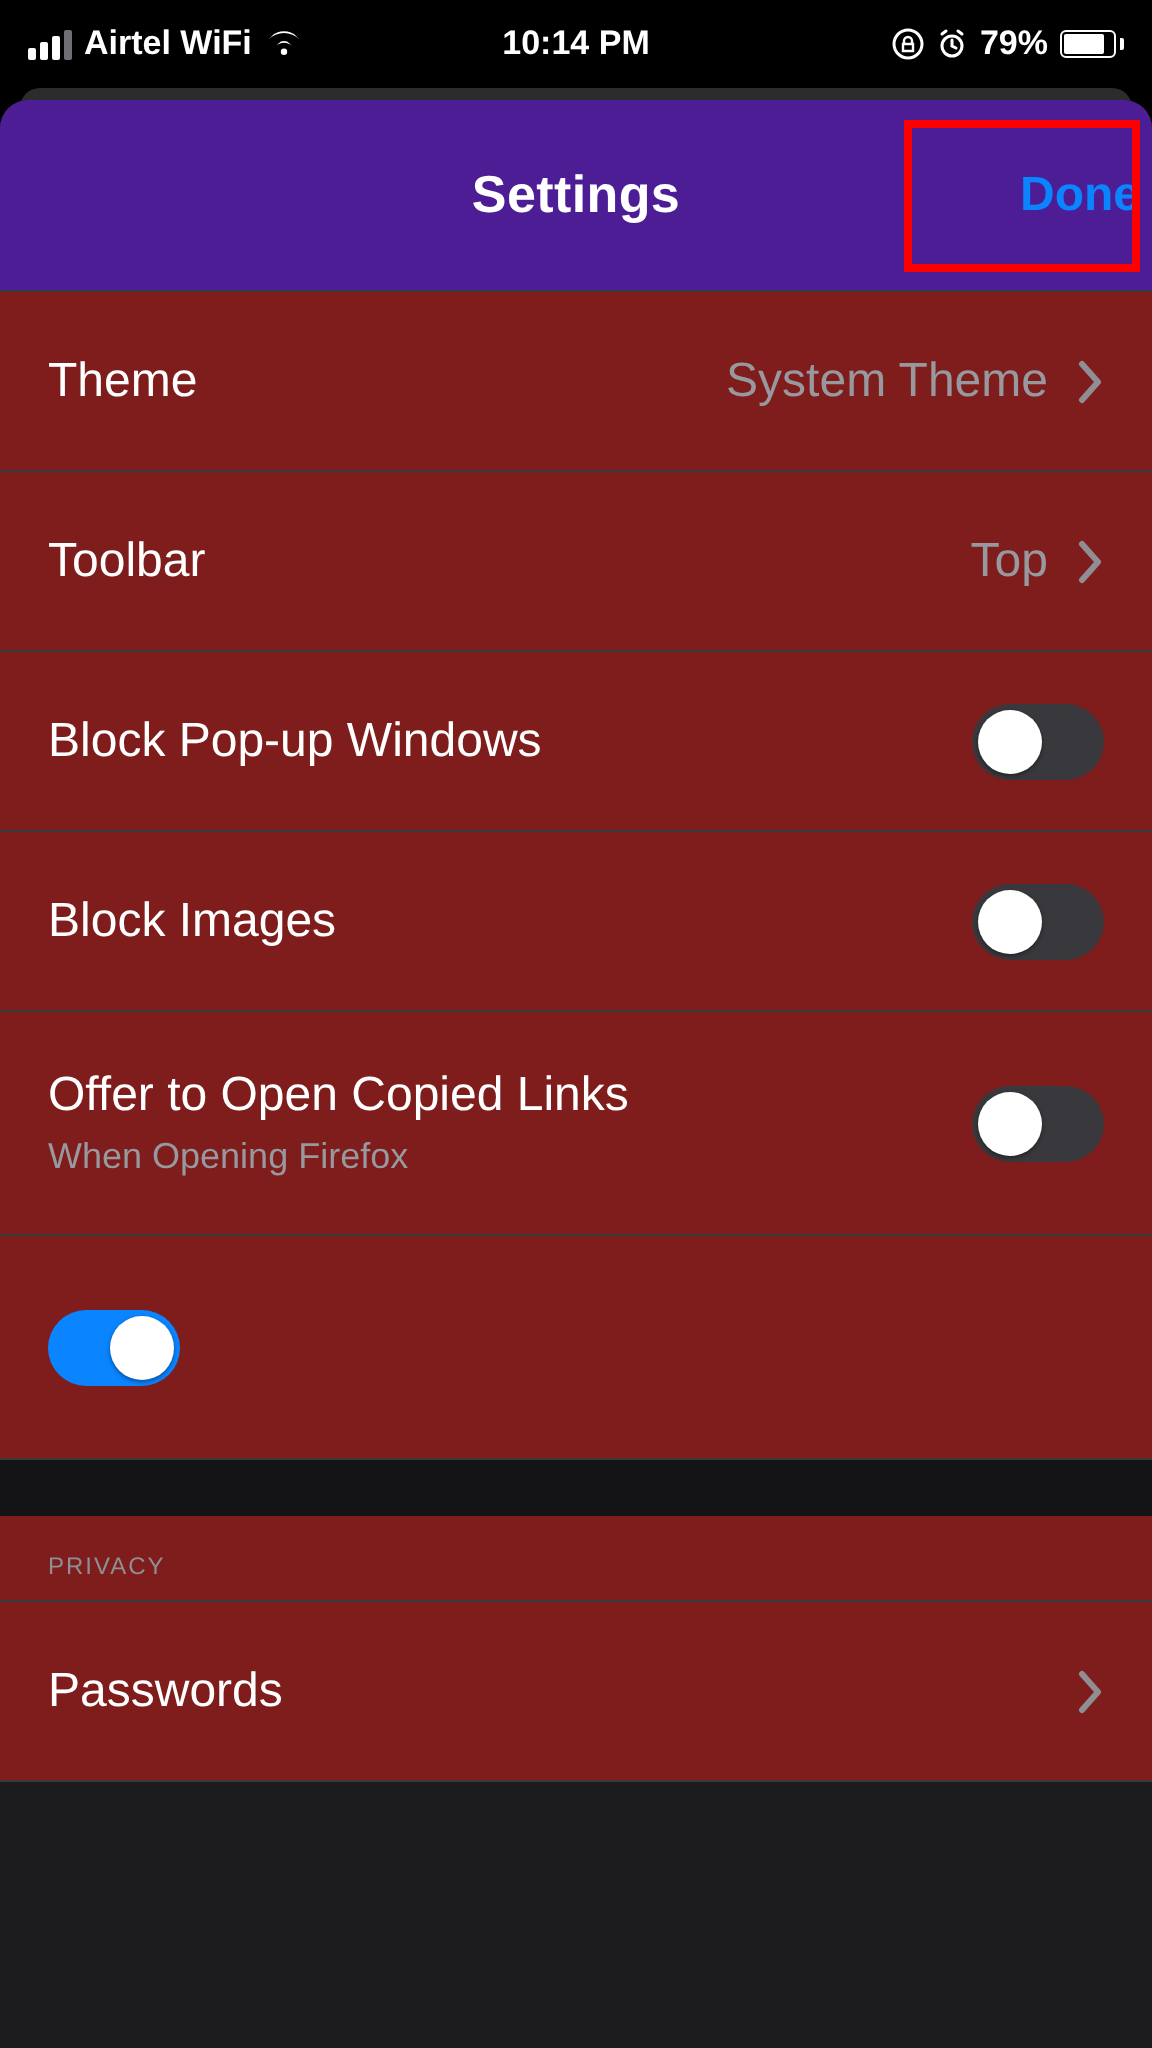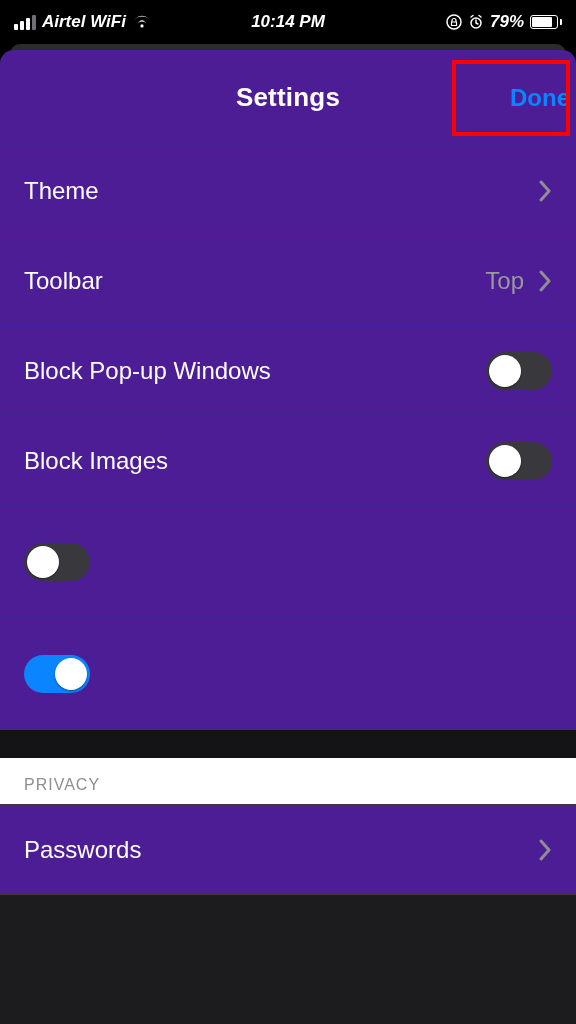--- a/index.html
+++ b/index.html
@@ -1,19 +1,19 @@
 <!DOCTYPE html>
 <html><head>
 <meta charset="utf-8">
 <style>
   * { margin: 0; padding: 0; box-sizing: border-box; -webkit-font-smoothing: antialiased; }
   html, body { width: 576px; height: 1024px; background: #000; font-family: -apple-system, "SF Pro Text", "Helvetica Neue", Arial, sans-serif; color: #fff; overflow: hidden; }
 
   
-  .status-bar { height: 44px; display: flex; align-items: center; justify-content: space-between; padding: 0 14px; font-size: 17px; font-weight: 600; background: #000; font-style: italic; }
+  .status-bar { height: 44px; display: flex; align-items: center; justify-content: space-between; padding: 0 14px; font-size: 17px; font-weight: 600; background: #000; }
   .status-left, .status-right { display: flex; align-items: center; gap: 6px; }
   .status-center { position: absolute; left: 50%; transform: translateX(-50%); }
   .signal-bars { display: flex; align-items: flex-end; gap: 2px; }
   .signal-bars span { width: 4px; background: #fff; display: block; border-radius: 1px; }
   .signal-bars span:nth-child(1){height:6px;}
   .signal-bars span:nth-child(2){height:9px;}
   .signal-bars span:nth-child(3){height:12px;}
   .signal-bars span:nth-child(4){height:15px; background:#6e6e73;}
   .battery { display:flex; align-items:center; gap:2px;}
   .battery-body { width:28px; height:14px; border:1.5px solid #fff; border-radius:3px; position:relative; }
@@ -24,35 +24,35 @@
   .sheet { position:absolute; top:50px; left:0; right:0; bottom:0; background:#1c1c1e; border-top-left-radius:14px; border-top-right-radius:14px; overflow:hidden; }
   .sheet::before { content:""; position:absolute; top:-12px; left:8px; right:8px; height:24px; background:#3a3a3c; border-radius:12px 12px 0 0; z-index:-1; }
   .backdrop-card { position:absolute; top:44px; left:10px; right:10px; height:16px; background:#2c2c2e; border-radius:10px 10px 0 0; }
 
   .nav-header { height:96px; display:flex; align-items:center; justify-content:center; position:relative; border-bottom:0.5px solid #3a3a3c; background:#4c1d95; }
   .nav-title { font-size:26px; font-weight:700; letter-spacing:0.2px; }
   .nav-done { position:absolute; right:6px; top:50%; transform:translateY(-50%); font-size:24px; font-weight:600; color:#0a84ff; }
   .done-highlight { position:absolute; right:6px; top:10px; width:118px; height:76px; border:4px solid #ff0000; pointer-events:none; }
 
   .list { }
-  .row { display:flex; align-items:center; min-height:90px; padding:0 24px; border-bottom:0.5px solid #3a3a3c; background:#4c1d95; }
+  .row { display:flex; align-items:center; min-height:90px; padding:0 24px; border-bottom:0.5px solid #3a3a3c; background:#7f1d1d; }
   .row.tall { min-height:112px; padding-top:14px; padding-bottom:14px; }
   .row-texts { flex:1; display:flex; flex-direction:column; gap:6px; }
   .row-label { font-size:24px; font-weight:400; color:#fff; }
   .row-sub { font-size:18px; color:#98989f; }
   .row-value { font-size:24px; color:#98989f; margin-right:14px; }
   .chevron { color:#8e8e93; flex:0 0 auto; }
 
   .toggle { width:66px; height:38px; border-radius:19px; background:#39393d; position:relative; flex:0 0 auto; }
   .toggle .knob { position:absolute; top:3px; left:3px; width:32px; height:32px; border-radius:50%; background:#fff; box-shadow:0 1px 2px rgba(0,0,0,.4); transition:left .15s; }
   .toggle.on { background:#0a84ff; }
   .toggle.on .knob { left:31px; }
 
   .section-gap { height:28px; background:#141416; }
-  .section-header { padding:18px 24px 10px; font-size:16px; letter-spacing:1px; color:#8e8e93; background:#ffffff; border-bottom:0.5px solid #3a3a3c; }
+  .section-header { padding:18px 24px 10px; font-size:12px; letter-spacing:1px; color:#8e8e93; background:#7f1d1d; border-bottom:0.5px solid #3a3a3c; }
 
   svg { display:block; }
 </style>
 </head>
 <body>
 
 <div class="status-bar">
   <div class="status-left">
     <div class="signal-bars">
         <span></span>
@@ -94,20 +94,21 @@
     <div class="nav-done">Done</div>
     <div class="done-highlight"></div>
   </div>
 
   <div class="list">
 
     <div class="row">
       <div class="row-texts">
           <span class="row-label">Theme</span>
         </div>
+      <span class="row-value">System Theme</span>
       <svg class="chevron" width="14" height="22" viewBox="0 0 14 22">
           <path d="M3 2l8 9-8 9" stroke="#8e8e93" stroke-width="3" fill="none" stroke-linecap="round" stroke-linejoin="round"></path>
         </svg>
     </div>
 
     <div class="row">
       <div class="row-texts">
           <span class="row-label">Toolbar</span>
         </div>
       <span class="row-value">Top</span>
@@ -129,20 +130,24 @@
     <div class="row">
       <div class="row-texts">
           <span class="row-label">Block Images</span>
         </div>
       <div class="toggle">
           <div class="knob"></div>
         </div>
     </div>
 
     <div class="row tall">
+      <div class="row-texts">
+        <span class="row-label">Offer to Open Copied Links</span>
+        <span class="row-sub">When Opening Firefox</span>
+      </div>
       <div class="toggle">
           <div class="knob"></div>
         </div>
     </div>
 
     <div class="row tall">
       <div class="toggle on">
           <div class="knob"></div>
         </div>
     </div>

